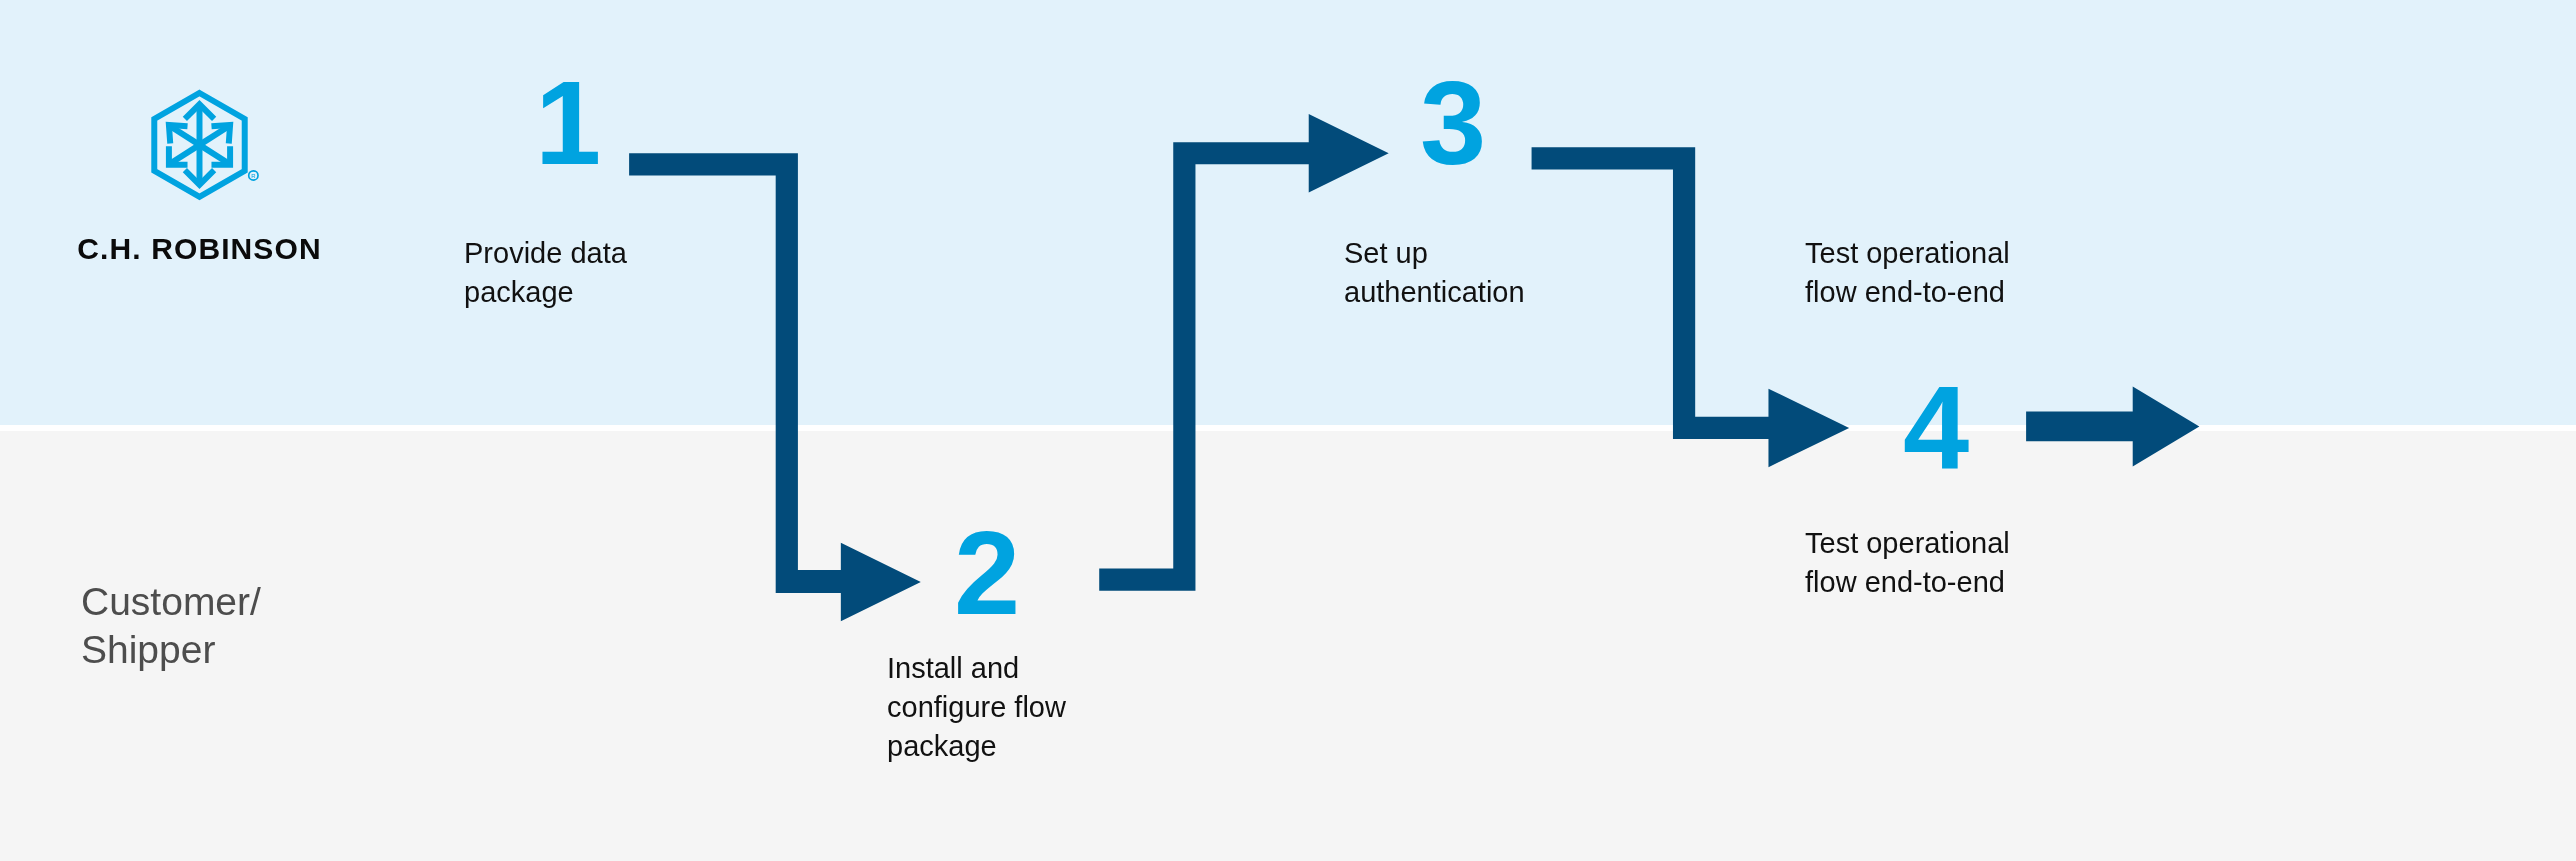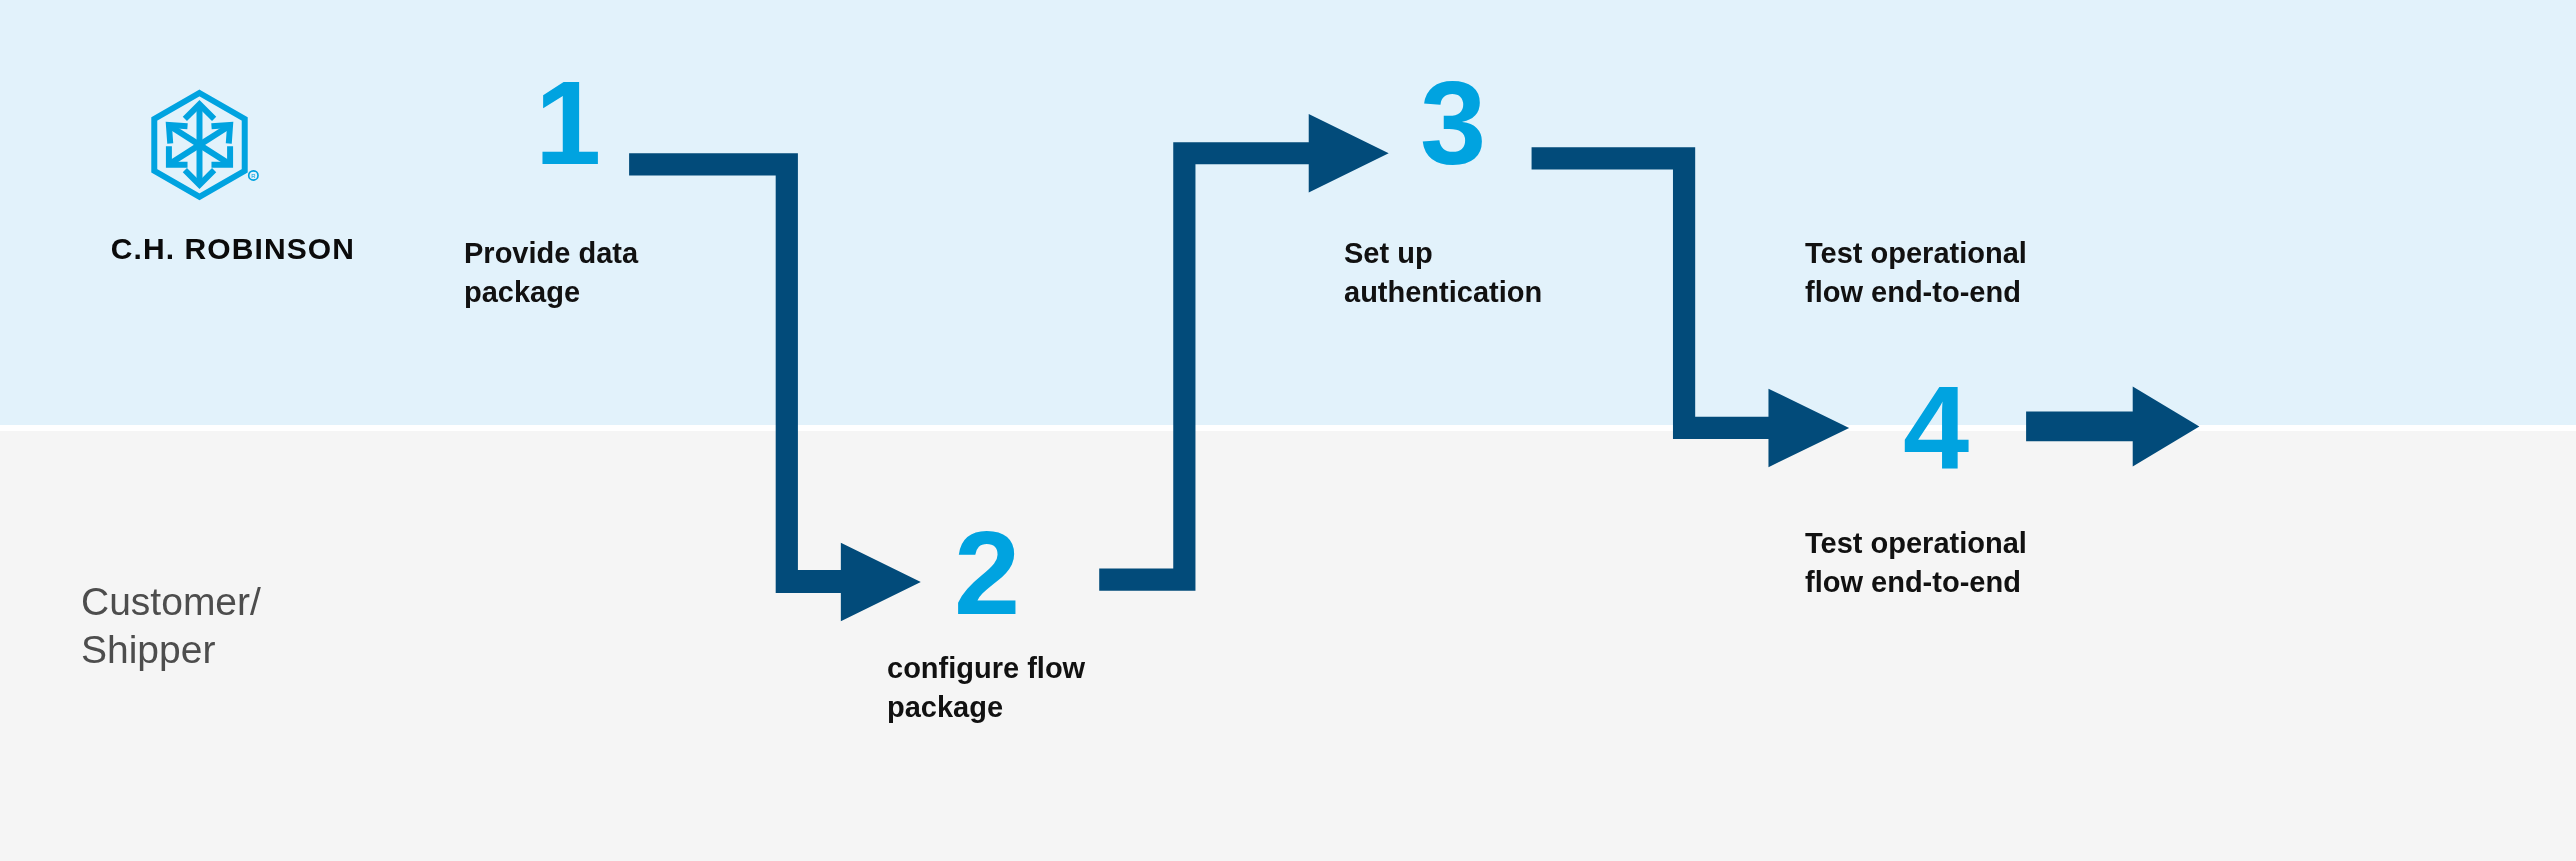--- a/index.html
+++ b/index.html
@@ -51,21 +51,20 @@
     display: block;
   }
   #logo-wordmark {
     margin-top: 10.4px;
     font-family: "Liberation Sans", sans-serif;
     font-weight: bold;
     font-size: 30px;
     letter-spacing: 1.1px;
     color: #0b0b0b;
     white-space: nowrap;
-    text-align: right;
   }
 
   
   #lane-label {
     position: absolute;
     left: 81px;
     top: 530px;
     width: 385px;
     font-size: 39px;
     line-height: 1.22;
@@ -87,21 +86,21 @@
   #num-2 { left: 954px; top: 513px; }
   #num-3 { left: 1420px; top: 63px; }
   #num-4 { left: 1903px; top: 368px; }
 
   
   .step-caption {
     position: absolute;
     color: #111111;
     font-size: 29px;
     line-height: 1.34;
-    font-weight: 700;
+    font-weight: 400;
   }
   #cap-1 { left: 464px; top: 234px; width: 311px; }
   #cap-2 { left: 887px; top: 649px; width: 296px; }
   #cap-3 { left: 1344px; top: 234px; width: 311px; }
   #cap-4a { left: 1805px; top: 234px; width: 311px; }
   #cap-4b { left: 1805px; top: 524px; width: 311px; }
 
   
   #go-live {
     position: absolute;
@@ -188,20 +187,21 @@
   <div class="step-num" id="num-2">2</div>
   <div class="step-num" id="num-3">3</div>
   <div class="step-num" id="num-4">4</div>
 
   <div class="step-caption" id="cap-1">
     <div>Provide data</div>
     <div>package</div>
   </div>
 
   <div class="step-caption" id="cap-2">
+    <div>Install and</div>
     <div>configure flow</div>
     <div>package</div>
   </div>
 
   <div class="step-caption" id="cap-3">
     <div>Set up</div>
     <div>authentication</div>
   </div>
 
   <div class="step-caption" id="cap-4a">

